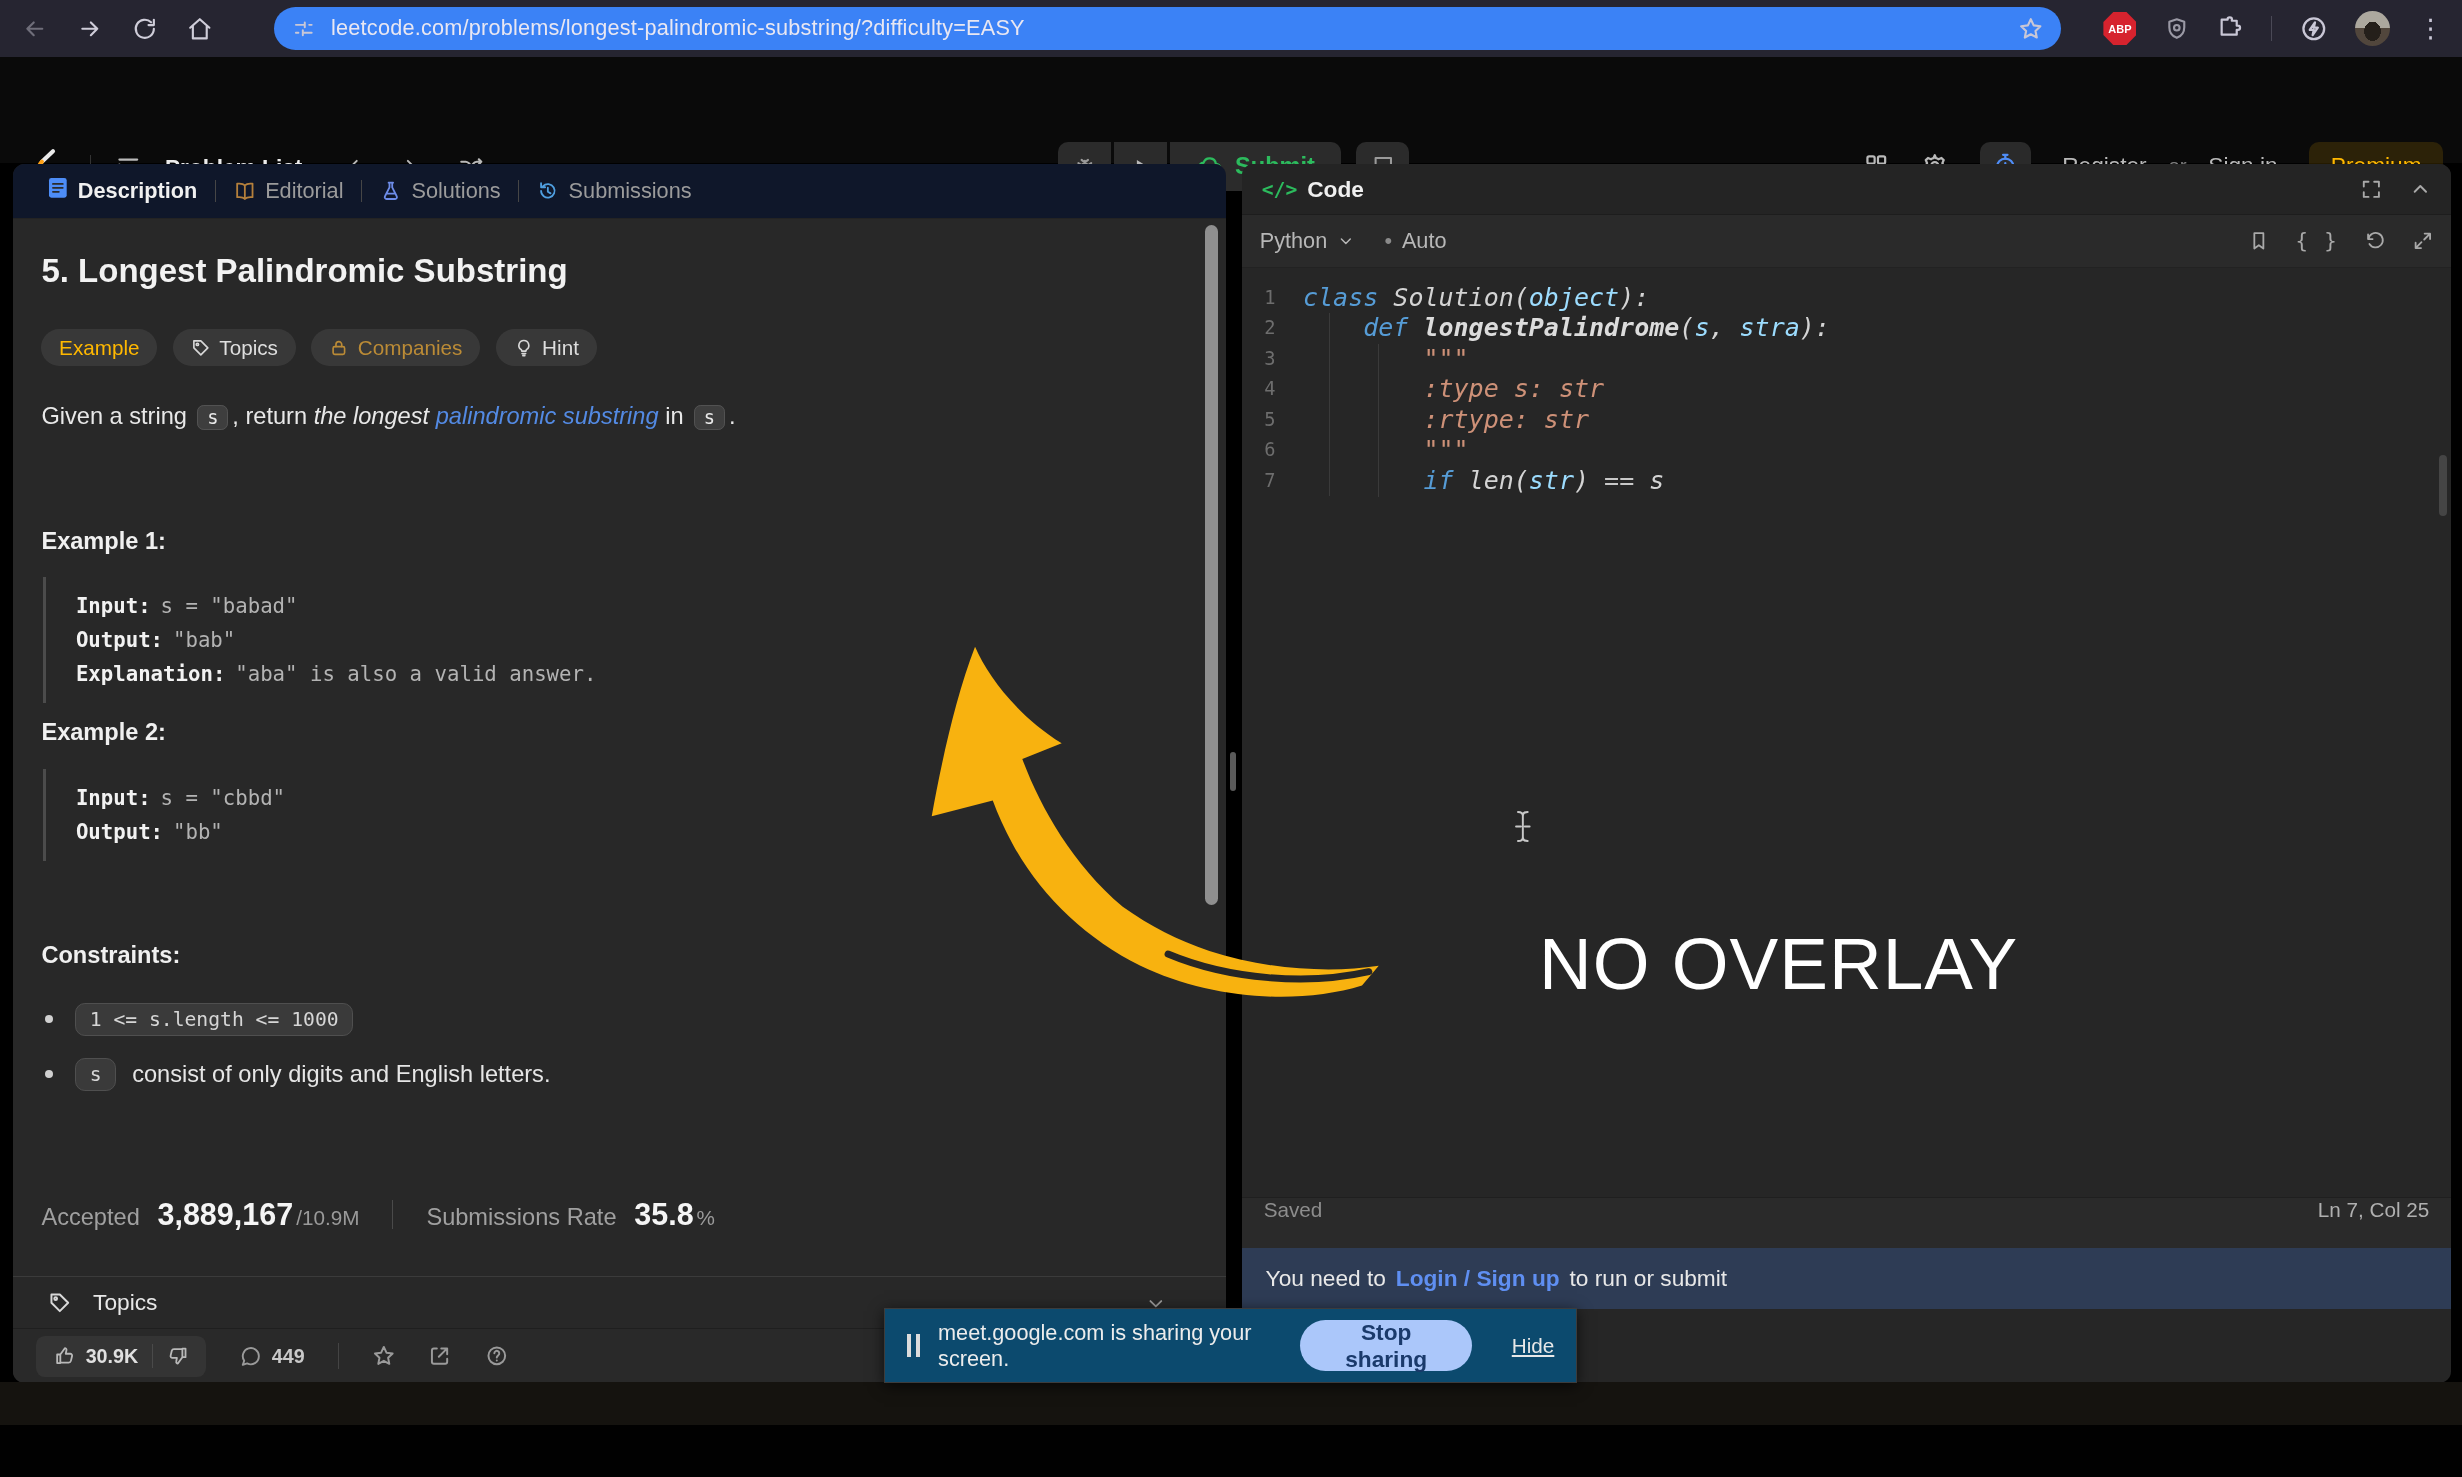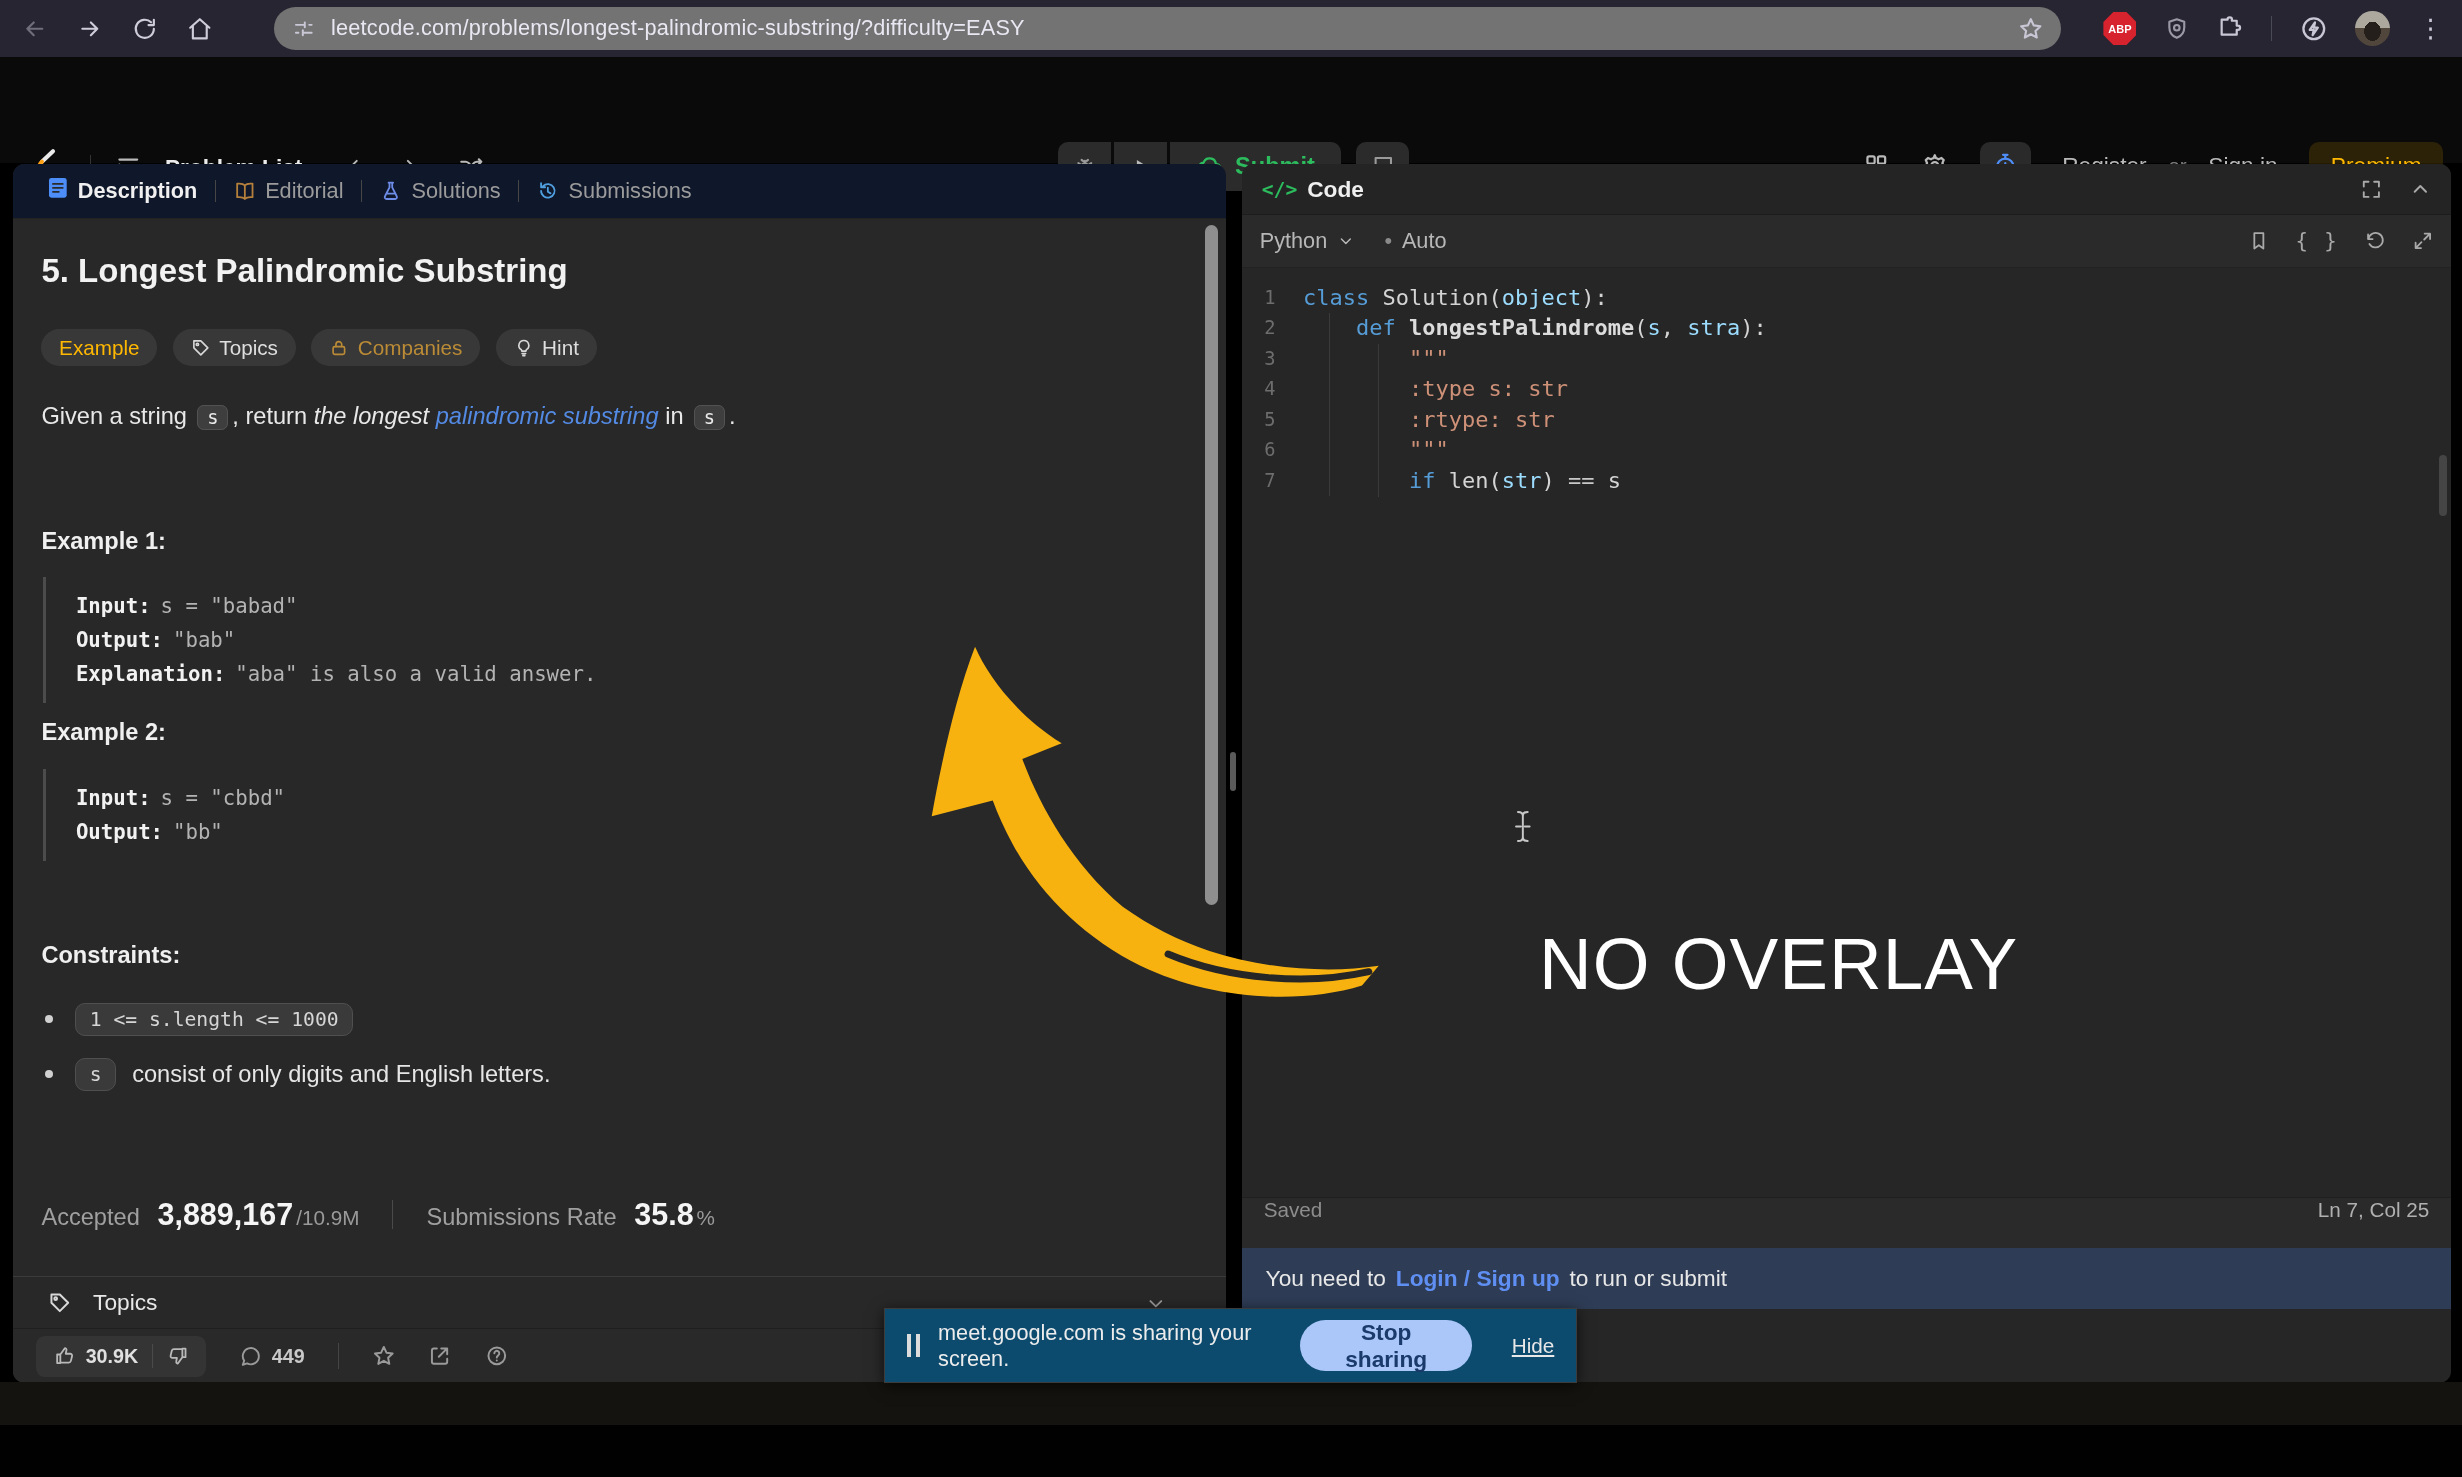--- a/index.html
+++ b/index.html
@@ -4,21 +4,21 @@
 <style>
   * { margin:0; padding:0; box-sizing:border-box; }
   html,body { width:2463px; height:1478px; background:#000; overflow:hidden;
     font-family:"Liberation Sans", sans-serif; }
   svg.ic { stroke:currentColor; fill:none; stroke-width:2; stroke-linecap:round; stroke-linejoin:round; display:block; }
 
   
   #browser-bar { position:absolute; left:0; top:0; width:2463px; height:57px; background:#262531; display:flex; align-items:center; }
   .b-icons { display:flex; align-items:center; gap:29.6px; padding-left:21.7px; color:#cfcdd9; }
   .b-icons .dim { color:#6f6e7a; }
-  #url-pill { position:absolute; left:274px; top:6.9px; width:1787px; height:43px; border-radius:21.7px; background:#737373; display:flex; align-items:center; padding:0 17.7px; color:#c9c7d6; }
+  #url-pill { position:absolute; left:274px; top:6.9px; width:1787px; height:43px; border-radius:21.7px; background:#3b82f6; display:flex; align-items:center; padding:0 17.7px; color:#c9c7d6; }
   #url-text { font-size:21.7px; color:#e9e7f2; margin-left:15.8px; letter-spacing:0.2px; }
   #url-star { margin-left:auto; color:#c9c7d6; }
   .b-right { position:absolute; right:0; top:0; height:57px; display:flex; align-items:center; gap:27.6px; padding-right:19.7px; color:#c9c7d6; }
   #abp-badge { width:33px; height:33px; background:#d6232e; color:#fff; font-weight:bold; font-size:11px; display:flex; align-items:center; justify-content:center; border-radius:7.9px; clip-path:polygon(30% 0,70% 0,100% 30%,100% 70%,70% 100%,30% 100%,0 70%,0 30%); }
   .vdiv { width:1px; height:25.6px; background:#4a4956; }
   #avatar { width:35px; height:35px; border-radius:50%; background:radial-gradient(ellipse 13.8px 15.8px at 50% 58%, #241f1a 0 60%, transparent 61%), linear-gradient(180deg,#aca89e 0 48%, #51463c 48%); }
   .kebab { font-size:25.6px; color:#c9c7d6; line-height:1; }
 
   
   #lc-nav { position:absolute; left:0; top:57px; width:2463px; height:106px; background:#0a0a0a; }
@@ -90,21 +90,21 @@
   .hdr-right { margin-left:auto; display:flex; align-items:center; gap:25.6px; color:#a9a9a9; }
   #code-toolbar { height:53px; background:#2a2a2a; display:flex; align-items:center; padding:0 17.7px; color:#b7b7b7; border-bottom:1px solid #222; }
   #lang-select { display:flex; align-items:center; gap:9.9px; font-size:21.7px; }
   #auto-wrap { display:flex; align-items:center; gap:9.9px; margin-left:29.6px; font-size:21.7px; color:#b7b7b7; }
   #auto-dot { color:#8a8a8a; }
   .tb-right { margin-left:auto; display:flex; align-items:center; gap:25.6px; color:#a9a9a9; }
   #braces-glyph { font-family:"DejaVu Sans Mono", monospace; font-size:20.7px; letter-spacing:2px; }
   #code-area { position:relative; height:929px; background:#262626; padding-top:13.8px; }
   .cl { display:flex; height:30.5px; align-items:center; }
   .ln { width:61px; text-align:right; padding-right:27.6px; color:#6d6d6d; font-family:"DejaVu Sans Mono", monospace; font-size:18.7px; flex:none; }
-  .ct { font-family:"DejaVu Sans Mono", monospace; font-size:22px; color:#d4d4d4; white-space:pre; }
+  .ct { font-family:"DejaVu Sans Mono", monospace; font-size:25px; color:#d4d4d4; white-space:pre;font-style:italic; }
   .tk-kw { color:#569cd6; } .tk-pm { color:#9cdcfe; } .tk-str { color:#ce9178; }
   .tk-fn { color:#dcdcdc; font-weight:bold; } .tk-pl { color:#d4d4d4; } .tk-op { color:#c8c8c8; }
   .indent-guide { position:absolute; width:1px; background:#3a3a3a; }
   #code-scrollbar { position:absolute; right:3.9px; top:187px; width:7.9px; height:61px; background:#454545; border-radius:3.9px; }
   #editor-status { height:51px; background:#2a2a2a; border-top:1px solid #1f1f1f; display:flex; padding:0 21.7px; }
   #saved-label { color:#8d8d8d; font-size:20.7px; }
   #cursor-pos { margin-left:auto; color:#b0b0b0; font-size:20.7px; }
   #login-banner { height:61px; background:#2e3c55; display:flex; align-items:center; padding:0 23.6px; font-size:22.7px; color:#e8e8e8; gap:9.9px; }
   #login-link { color:#5f8ff2; font-weight:bold; text-decoration:none; }
 

